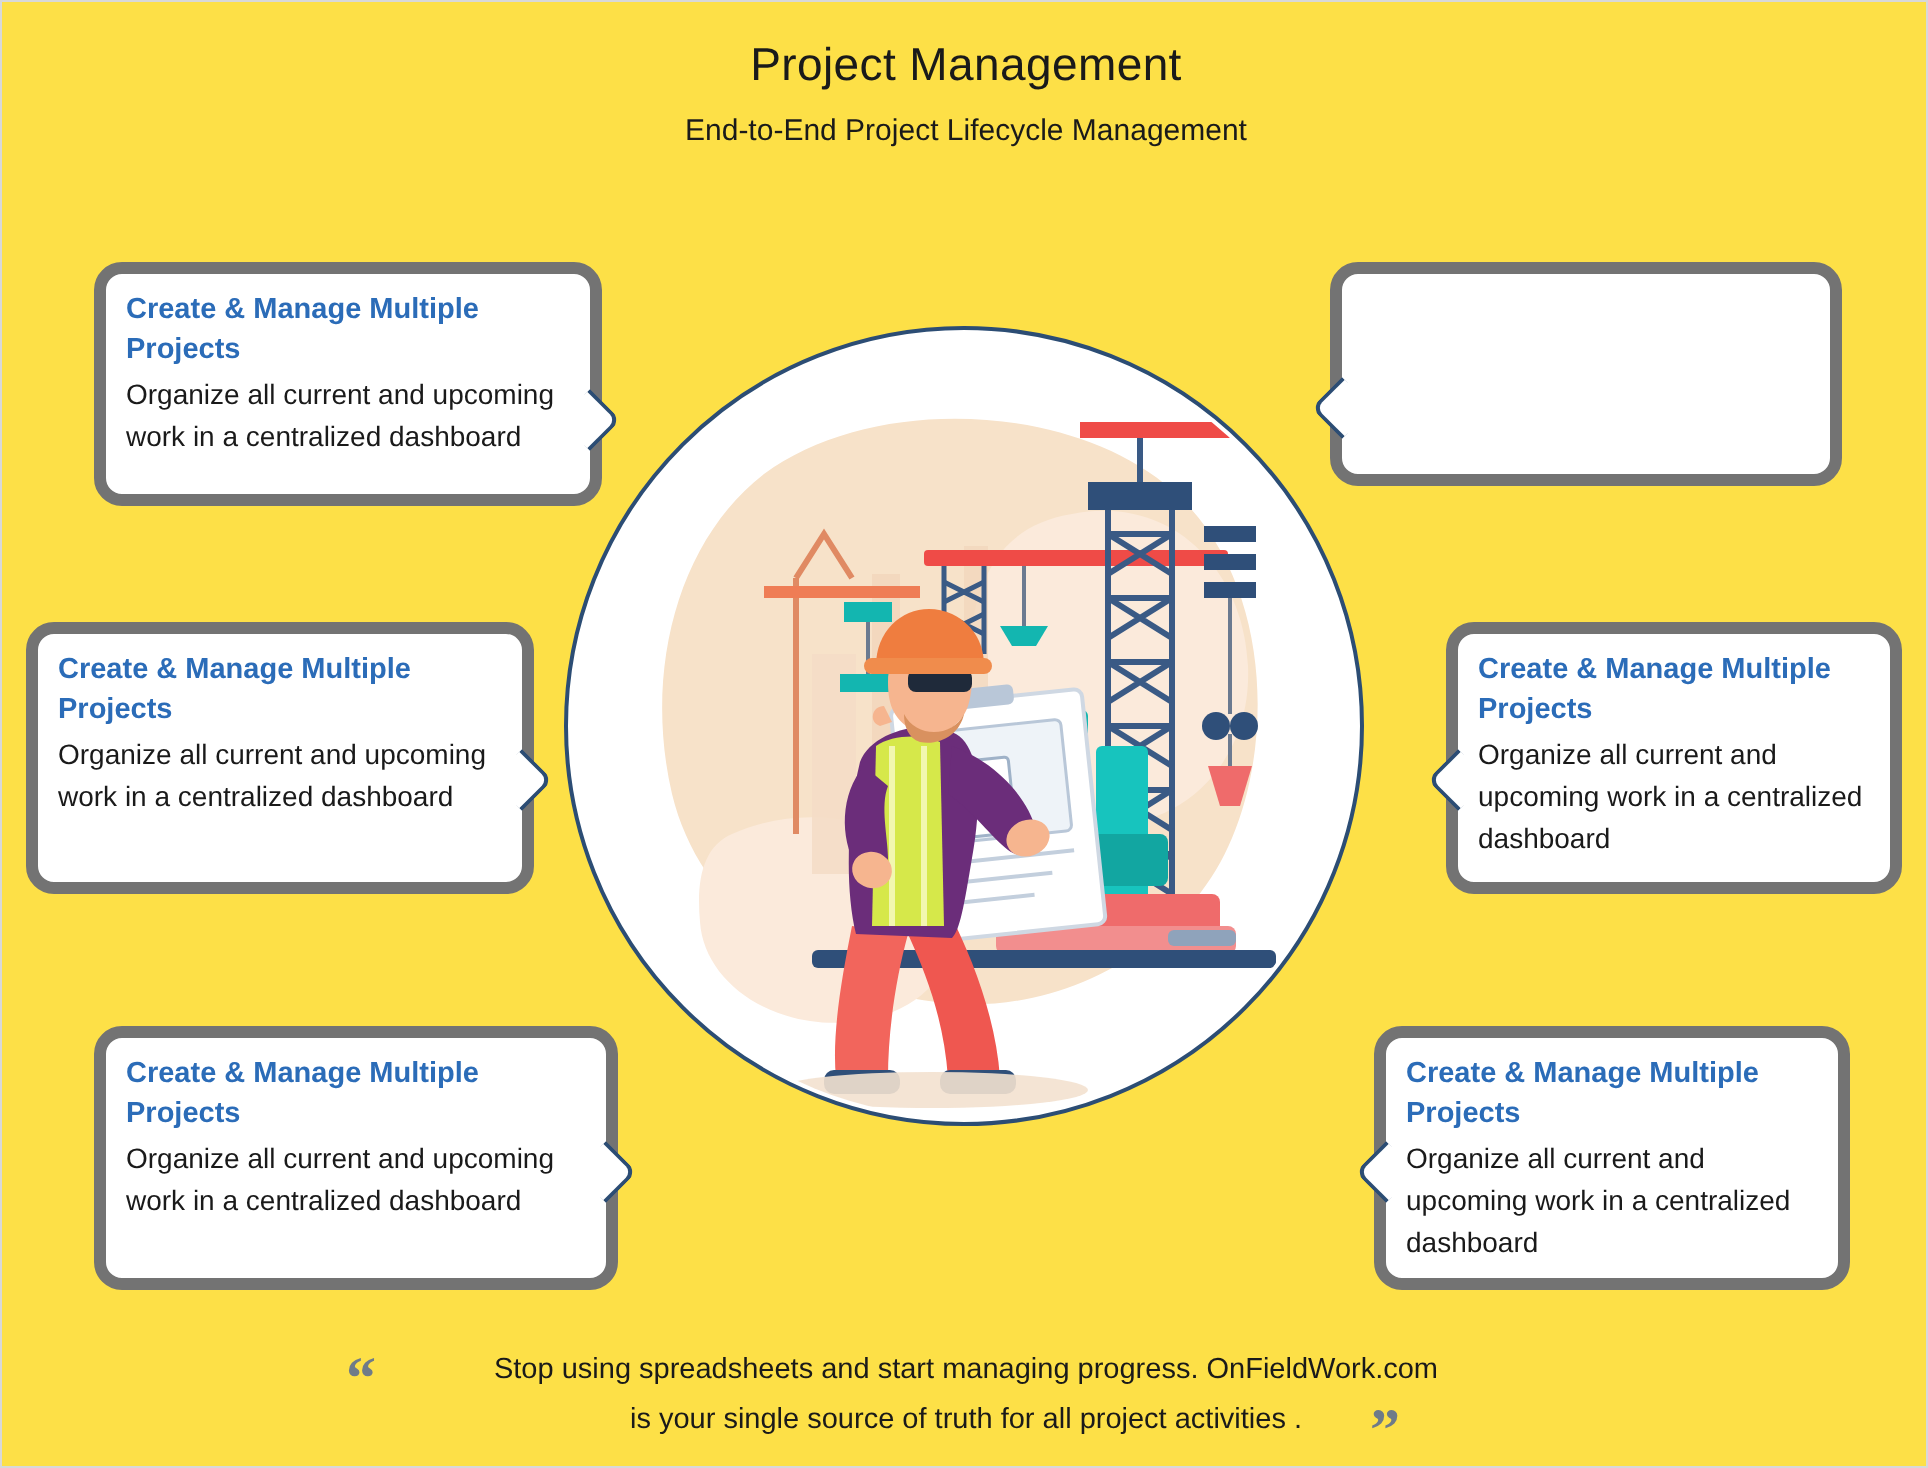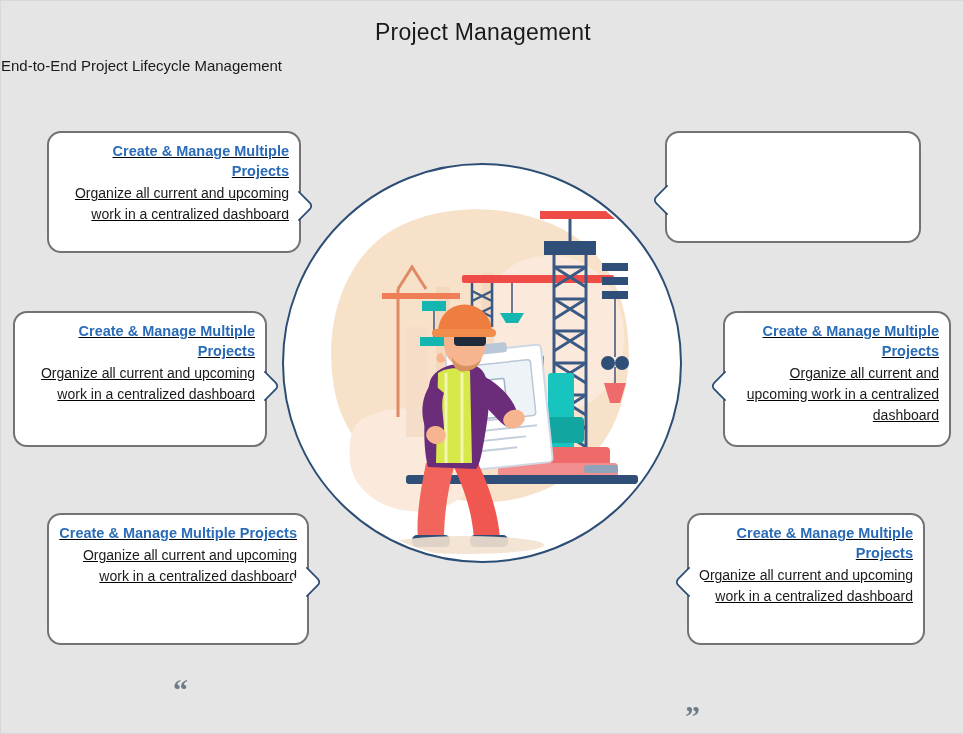--- a/index.html
+++ b/index.html
@@ -13,39 +13,40 @@
     font-family: "Liberation Sans", sans-serif;
     overflow: hidden;
     position: relative;
   }
   #page {
     position: relative;
     width: 964px;
     height: 734px;
     border: 1px solid #d8d8d8;
     box-sizing: border-box;
-    background: #e5e5e5;
+    background: #fde047;
   }
 
   
   .title {
     position: absolute;
     top: 18px;
     left: 0;
     width: 964px;
     text-align: center;
     font-size: 23px;
     color: #1a1a1a;
     letter-spacing: 0.2px;
   }
   .subtitle {
     position: absolute;
     top: 56px;
     left: 0;
     width: 964px;
+    text-align: center;
     font-size: 15px;
     color: #1a1a1a;
   }
 
   
   .center-circle {
     position: absolute;
     left: 281px;
     top: 162px;
     width: 400px;
@@ -61,27 +62,26 @@
     top: 166px;
     width: 392px;
     height: 392px;
     border-radius: 50%;
     overflow: hidden;
   }
 
   
   .card {
     position: absolute;
-    border: 2px solid #737373;
+    border: 6px solid #737373;
     border-radius: 14px;
     background: #ffffff;
     box-sizing: border-box;
     padding: 8px 10px 10px 10px;
-    text-align: right;
-    text-decoration: underline;
+    text-align: left;
   }
   .card .c-title {
     color: #2b6cb8;
     font-weight: bold;
     font-size: 14.5px;
     line-height: 20px;
     margin-bottom: 2px;
   }
   .card .c-body {
     color: #1a1a1a;
@@ -275,15 +275,19 @@
     <div class="c-body">Organize all current and upcoming work in a centralized dashboard</div>
   </div>
 
   <div class="card" id="card-br">
     <div class="tail"></div>
     <div class="c-title">Create &amp; Manage Multiple Projects</div>
     <div class="c-body">Organize all current and upcoming work in a centralized dashboard</div>
   </div>
 
   <div class="quote-mark" id="quote-open">“</div>
+  <div class="footer">
+    <div>Stop using spreadsheets and start managing progress. OnFieldWork.com</div>
+    <div>is your single source of truth for all project activities .</div>
+  </div>
   <div class="quote-mark" id="quote-close">”</div>
 
 </div>
 
 </body></html>

